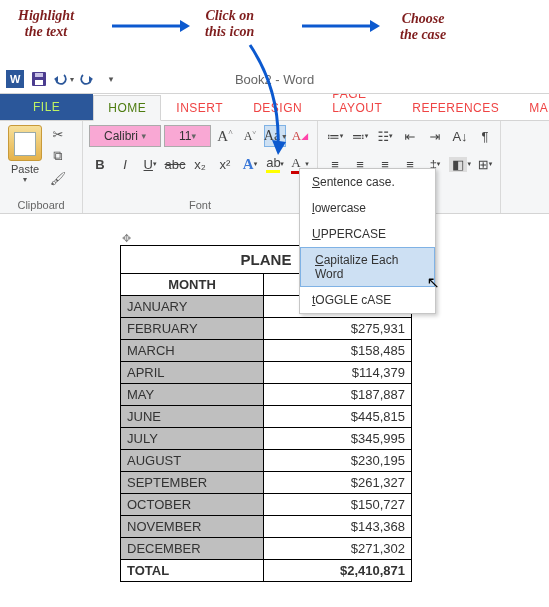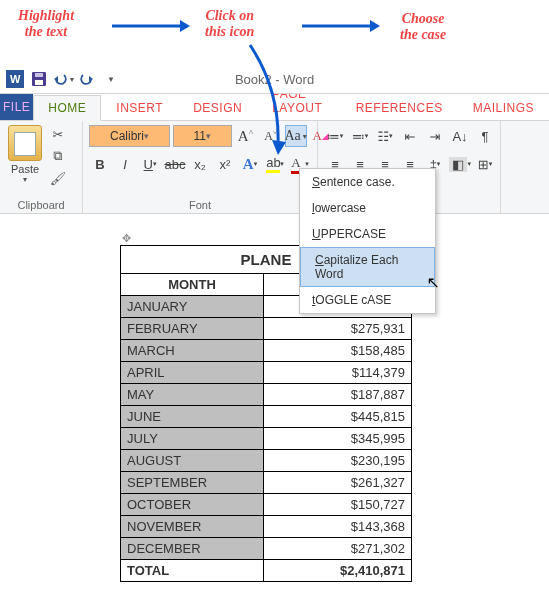--- a/index.html
+++ b/index.html
@@ -1,38 +1,38 @@
 <!DOCTYPE html>
 <html><head>
 <meta charset="utf-8">
 <style>
   html,body{margin:0;padding:0;font-family:"Segoe UI",Tahoma,sans-serif;font-size:12px;color:#333;background:#fff;width:549px}
   .annot{position:relative;height:65px}
-  .annot-text{position:absolute;font-family:"Segoe Print","Comic Sans MS",cursive;font-style:italic;font-weight:bold;font-size:14px;color:#ef4444;text-align:center;line-height:16px}
+  .annot-text{position:absolute;font-family:"Segoe Print","Comic Sans MS",cursive;font-style:italic;font-weight:bold;font-size:14px;color:#7f1d1d;text-align:center;line-height:16px}
   .annot-arrow{position:absolute;color:#0c59cf}
   .qat{height:28px;background:#fff;display:flex;align-items:center;padding:0 4px;border-bottom:1px solid #d4d4d4;position:relative}
   .qat-icon{width:22px;height:22px;display:flex;align-items:center;justify-content:center;margin-right:2px}
   .doc-title{position:absolute;left:0;right:0;text-align:center;color:#666;font-size:13px;pointer-events:none}
   .tabs{height:26px;display:flex;align-items:flex-end;background:#fff;border-bottom:1px solid #d4d4d4}
   .tab{padding:5px 14px;font-size:12px;color:#ef4444;cursor:pointer;border:1px solid transparent;border-bottom:none;text-transform:uppercase;letter-spacing:0.5px}
-  .tab.file{background:#2b579a;color:#f0abfc;padding:6px 2px}
+  .tab.file{background:#2b579a;color:#bef264;padding:6px 32px}
   .tab.active{border-color:#d4d4d4;border-bottom:1px solid #f5f6f7;background:#f5f6f7;color:#4d7c0f;margin-bottom:-1px}
   .ribbon{height:92px;background:#f5f6f7;display:flex;border-bottom:1px solid #d4d4d4}
   .group{border-right:1px solid #d9d9d9;padding:4px 6px 2px 6px;display:flex;flex-direction:column;justify-content:space-between;position:relative}
   .group-label{text-align:center;font-size:11px;color:#666;padding-top:3px}
   .clipboard-body{display:flex;align-items:flex-start;height:66px}
   .paste-big{width:38px;text-align:center}
   .paste-big .pic{width:32px;height:34px;margin:0 auto 2px;background:linear-gradient(#f7e09b,#e6b24a);border:1px solid #c89a3a;border-radius:3px;position:relative}
   .paste-big .pic:after{content:"";position:absolute;top:6px;left:5px;width:20px;height:22px;background:#fff;border:1px solid #9aa}
   .paste-big .lbl{font-size:11px;color:#444}
   .mini-col{display:flex;flex-direction:column;gap:4px;margin-left:4px}
   .mini{width:20px;height:18px;display:flex;align-items:center;justify-content:center;font-size:13px;color:#555}
   .font-body{display:flex;flex-direction:column;gap:6px;height:66px;width:222px}
   .row{display:flex;align-items:center;gap:3px}
-  .combo{height:20px;border:1px solid #ababab;background:#fdba74;display:flex;align-items:center;padding:0 20px;font-size:12px;color:#333}
+  .combo{height:20px;border:1px solid #ababab;background:#f9a8d4;display:flex;align-items:center;padding:0 14px;font-size:12px;color:#333}
   .combo .dd{margin-left:auto;color:#666;font-size:9px}
   .btn{min-width:20px;height:20px;display:flex;align-items:center;justify-content:center;color:#444;font-size:13px;border:1px solid transparent}
   .btn.sel{background:#cde0f3;border:1px solid #7fb2e5}
   .Aa{font-family:"Times New Roman",serif;font-size:14px;color:#3b3b3b}
   .strike{text-decoration:line-through}
   .colorbar{display:inline-block;width:14px;border-bottom:3px solid}
   .para-body{display:flex;flex-direction:column;gap:6px;height:66px;width:170px}
   .menu{position:absolute;top:232px;left:299px;width:135px;background:#fff;border:1px solid #c6c6c6;box-shadow:2px 2px 4px rgba(0,0,0,0.2);z-index:10}
   .menu-item{padding:6px 12px;font-size:12px;color:#333;cursor:pointer}
   .menu-item.hover{background:#cde0f3;border:1px solid #7fb2e5;padding:5px 14px;position:relative}

